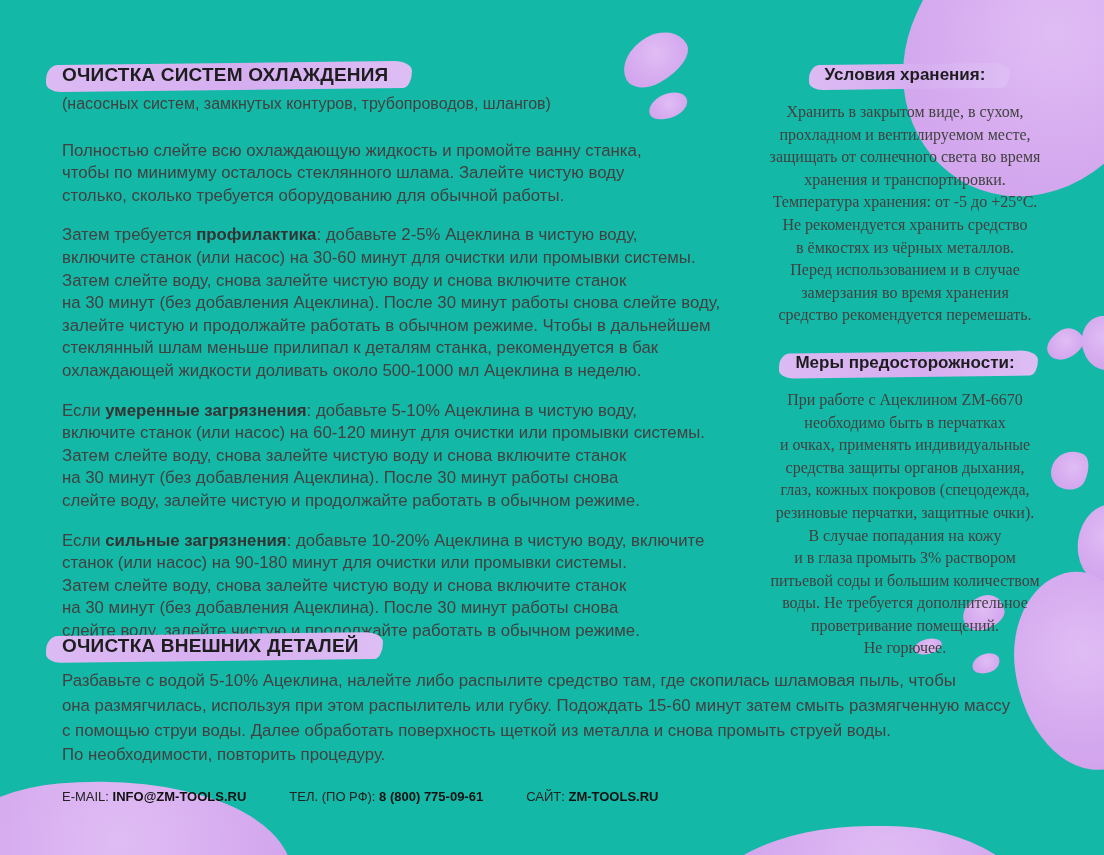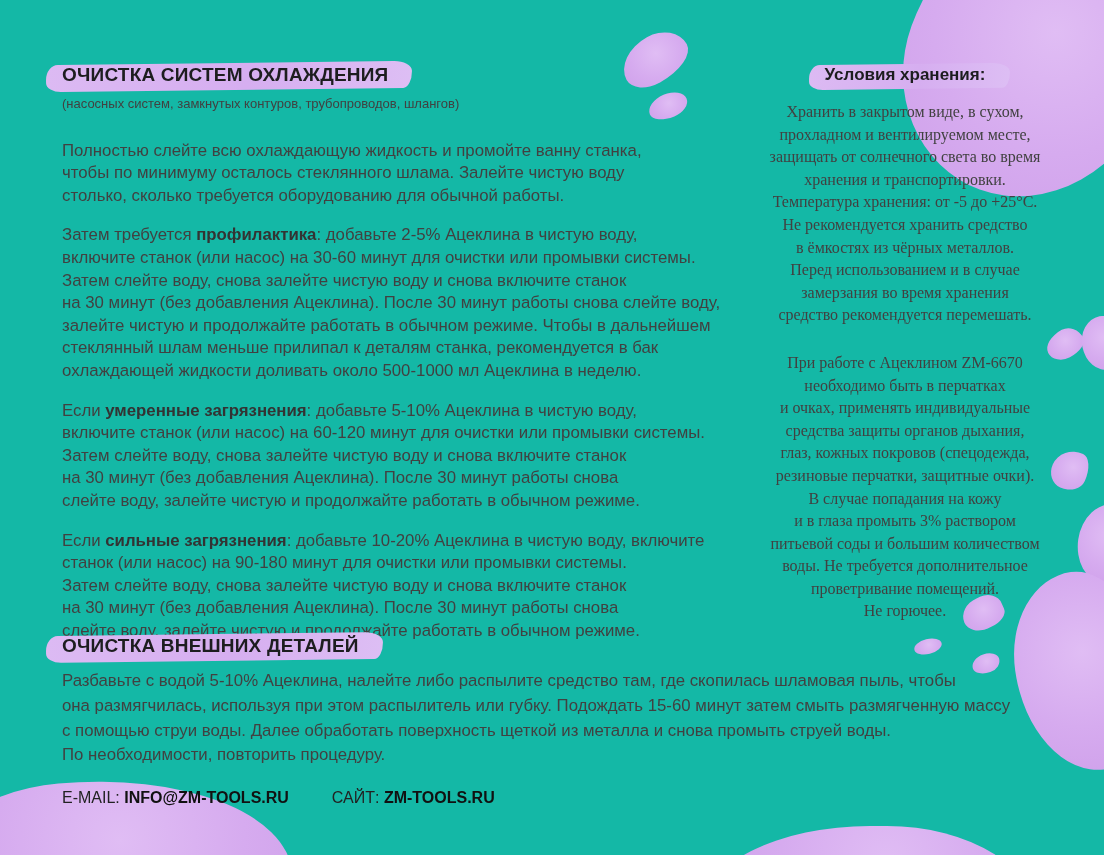--- a/index.html
+++ b/index.html
@@ -44,32 +44,32 @@
     font-size:17px;font-weight:700;color:#1d1d1f;margin:0;line-height:22px;
   }
   .hl{position:relative;display:inline-block;z-index:1;}
   .hl::before{
     content:"";position:absolute;z-index:-1;
     left:-16px;right:-24px;top:0px;bottom:-3px;
     background:linear-gradient(93deg,#dcbaf3 0%,#d6aef0 55%,#ddbef4 100%);
     border-radius:12px 18px 9px 15px / 15px 10px 17px 9px;
     transform:rotate(-0.7deg);
   }
-  .subtitle{font-size:13px;color:#414141;margin:6px 0 0 0;line-height:22.6px;}
+  .subtitle{font-size:16px;color:#414141;margin:6px 0 0 0;line-height:22.6px;}
   .body{
     font-size:16.8px;line-height:22.6px;color:#414141;
     white-space:pre-line;margin:0;
   }
   .col-left .body{margin-top:17px;}
   .col-left .body.first{margin-top:24px;}
   .col-right .body{font-size:16px;line-height:22.6px;margin-top:15px;font-family:Liberation Serif, serif;}
   .col-right .group2{margin-top:25px;}
   .b{font-weight:700;color:#333;}
   .section2 .body{margin-top:11px;line-height:24.8px;}
-  .footer .item{font-size:16px;color:#222;}
+  .footer .item{font-size:13px;color:#222;}
   .footer .lbl{font-weight:400;}
   .footer .val{font-weight:700;color:#111;}
 </style>
 </head>
 <body>
 
 <div class="page">
 
   <div class="blob b-top-oval"></div>
   <div class="blob b-top-dot"></div>
@@ -122,20 +122,21 @@
 защищать от солнечного света во время
 хранения и транспортировки.
 Температура хранения: от -5 до +25°С.
 Не рекомендуется хранить средство
 в ёмкостях из чёрных металлов.
 Перед использованием и в случае
 замерзания во время хранения
 средство рекомендуется перемешать.</p>
     </div>
     <div class="group2">
+      <h2 class="h2"><span class="hl">Меры предосторожности:</span></h2>
       <p class="body">При работе с Ацеклином ZM-6670
 необходимо быть в перчатках
 и очках, применять индивидуальные
 средства защиты органов дыхания,
 глаз, кожных покровов (спецодежда,
 резиновые перчатки, защитные очки).
 В случае попадания на кожу
 и в глаза промыть 3% раствором
 питьевой соды и большим количеством
 воды. Не требуется дополнительное
@@ -147,16 +148,17 @@
   <div class="section2">
     <h1 class="h1"><span class="hl">ОЧИСТКА ВНЕШНИХ ДЕТАЛЕЙ</span></h1>
     <p class="body">Разбавьте с водой 5-10% Ацеклина, налейте либо распылите средство там, где скопилась шламовая пыль, чтобы
 она размягчилась, используя при этом распылитель или губку. Подождать 15-60 минут затем смыть размягченную массу
 с помощью струи воды. Далее обработать поверхность щеткой из металла и снова промыть струей воды.
 По необходимости, повторить процедуру.</p>
   </div>
 
   <div class="footer">
     <div class="item"><span class="lbl">E-MAIL: </span><span class="val">INFO@ZM-TOOLS.RU</span></div>
+    <div class="item"><span class="lbl">ТЕЛ. (ПО РФ): </span><span class="val">8 (800) 775-09-61</span></div>
     <div class="item"><span class="lbl">САЙТ: </span><span class="val">ZM-TOOLS.RU</span></div>
   </div>
 
 </div>
 
 </body></html>

